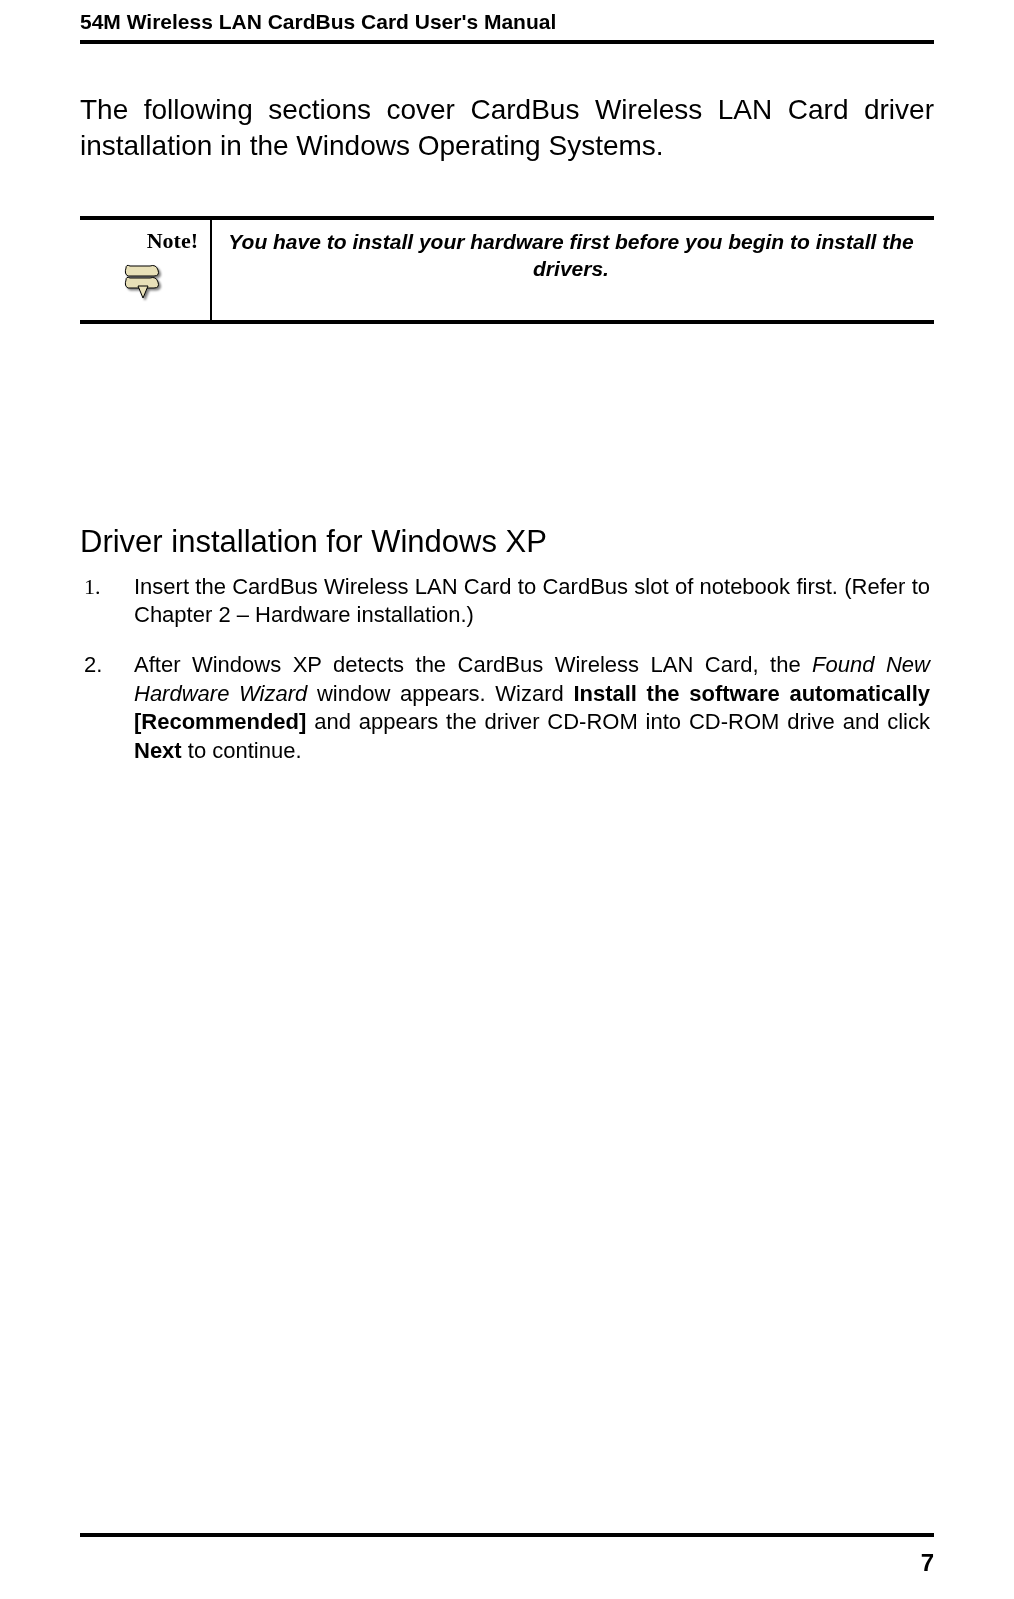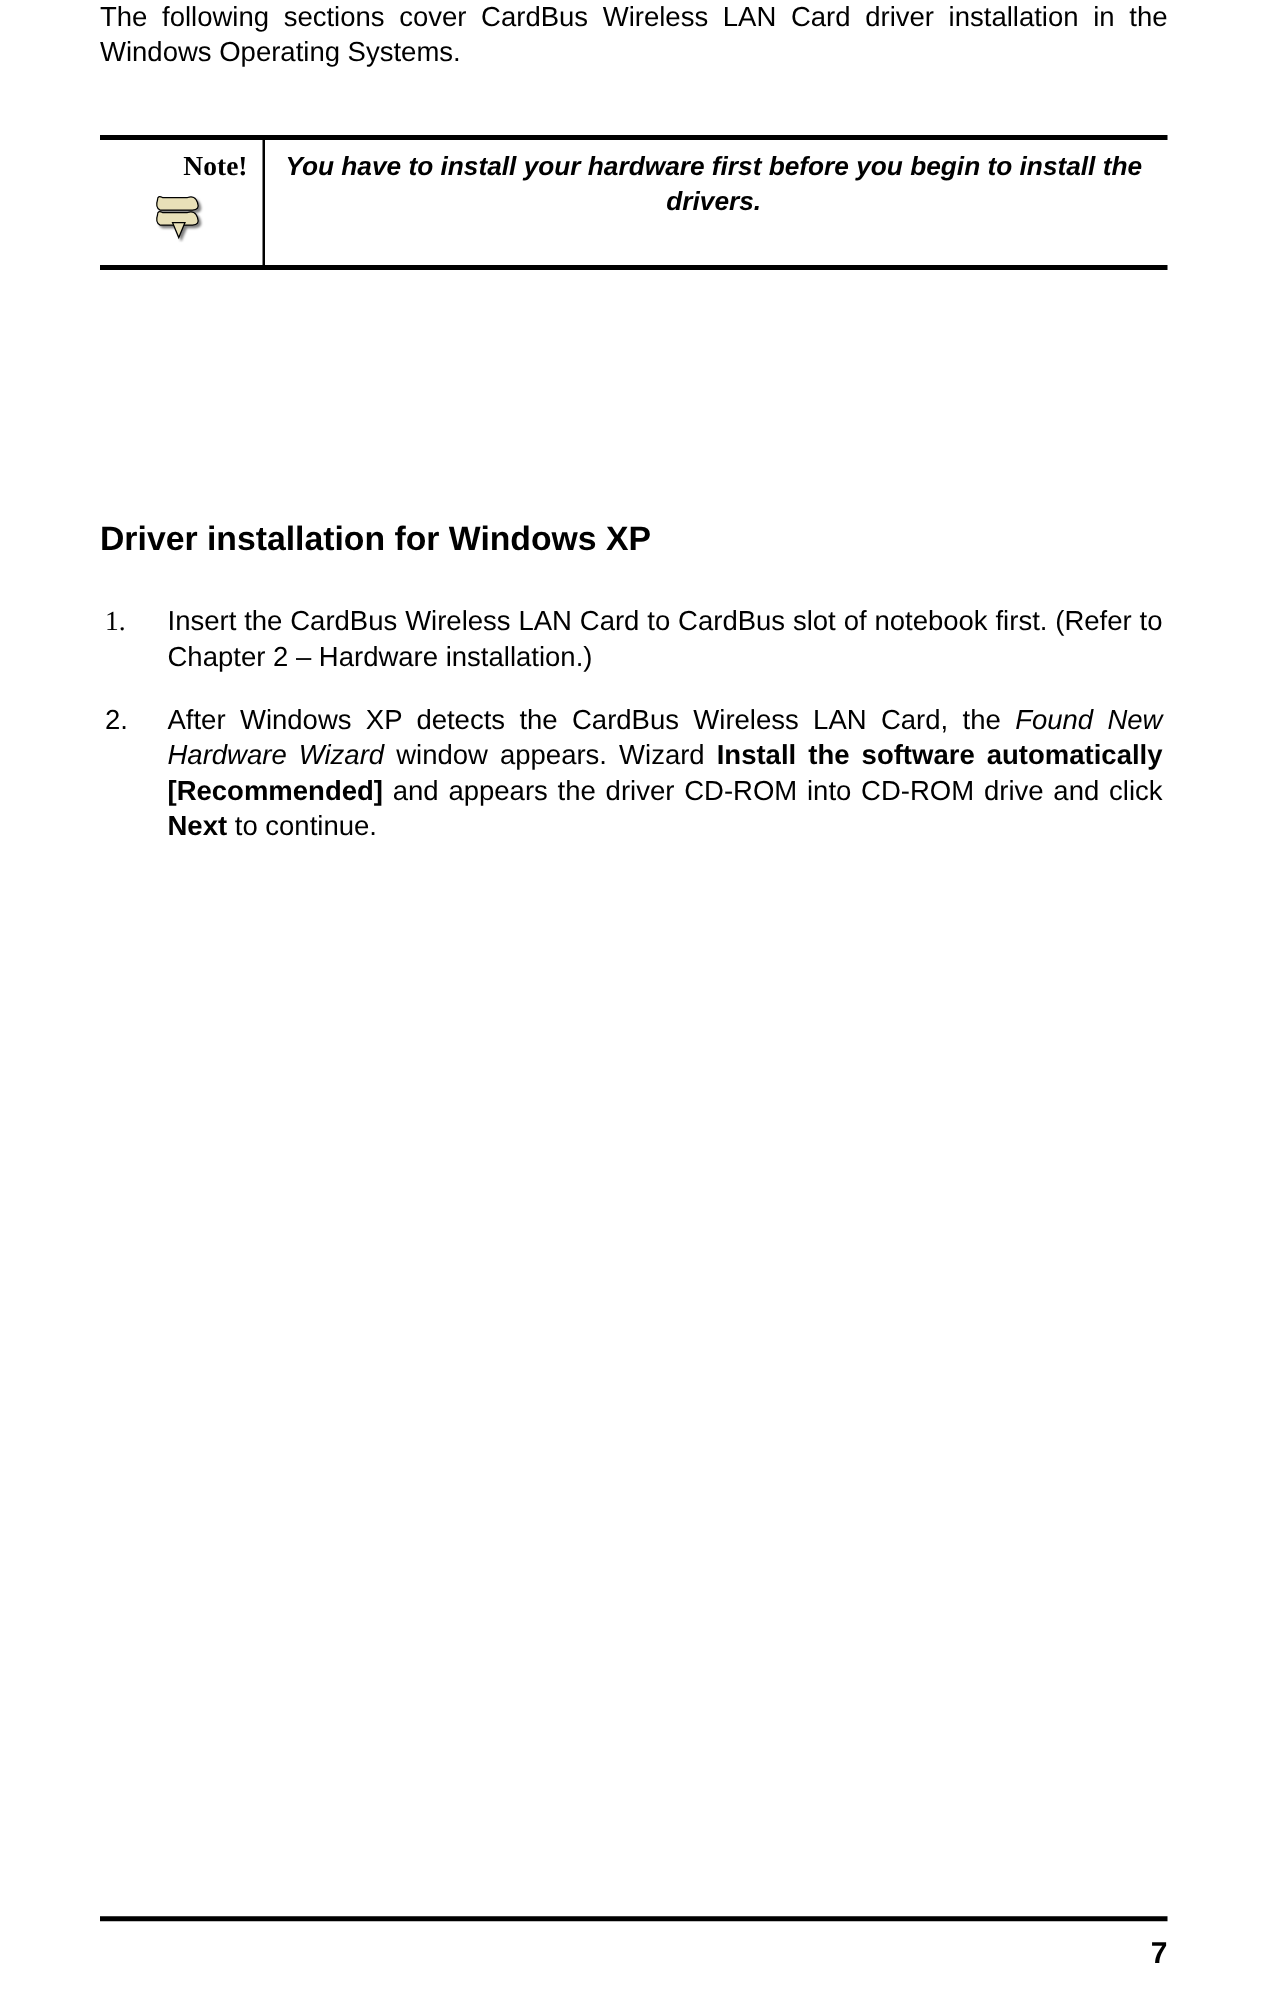--- a/index.html
+++ b/index.html
@@ -26,21 +26,21 @@
       margin-bottom: 48px;
     }
     .chapter-title {
       font-weight: bold;
       font-style: italic;
       font-size: 40px;
       margin-bottom: 130px;
       letter-spacing: 0.2px;
     }
     .intro-para {
-      font-size: 22px;
+      font-size: 28px;
       line-height: 1.28;
       text-align: justify;
       margin-bottom: 52px;
     }
     .note-table {
       width: 100%;
       border-top: 4px solid #000;
       border-bottom: 4px solid #000;
       border-collapse: collapse;
     }
@@ -68,23 +68,23 @@
       font-weight: bold;
       font-style: italic;
       font-size: 21px;
       line-height: 1.3;
       text-align: center;
     }
     .section-spacer {
       height: 200px;
     }
     .section-title {
-      font-weight: bold;
-      font-size: 27px;
-      margin-bottom: 36px;
+      font-weight: normal;
+      font-size: 31px;
+      margin-bottom: 13px;
     }
     .body-para {
       font-size: 22px;
       line-height: 1.28;
       text-align: justify;
       margin-bottom: 24px;
     }
     ol.steps {
       list-style: none;
       padding: 0;
@@ -130,20 +130,23 @@
       bottom: 22px;
       font-weight: bold;
       font-size: 24px;
     }
   </style>
 </head>
 <body>
 
 <div class="page">
 
+  <div class="header-bar">
+    <span>54M Wireless LAN CardBus Card User's Manual</span>
+  </div>
 
 
   <div class="intro-para">The following sections cover CardBus Wireless LAN Card driver installation in the Windows Operating Systems.</div>
 
   <table class="note-table">
     <tbody>
         <tr>
       <td class="note-left">
         <div class="note-label">Note!</div>
         <div class="note-icon">

